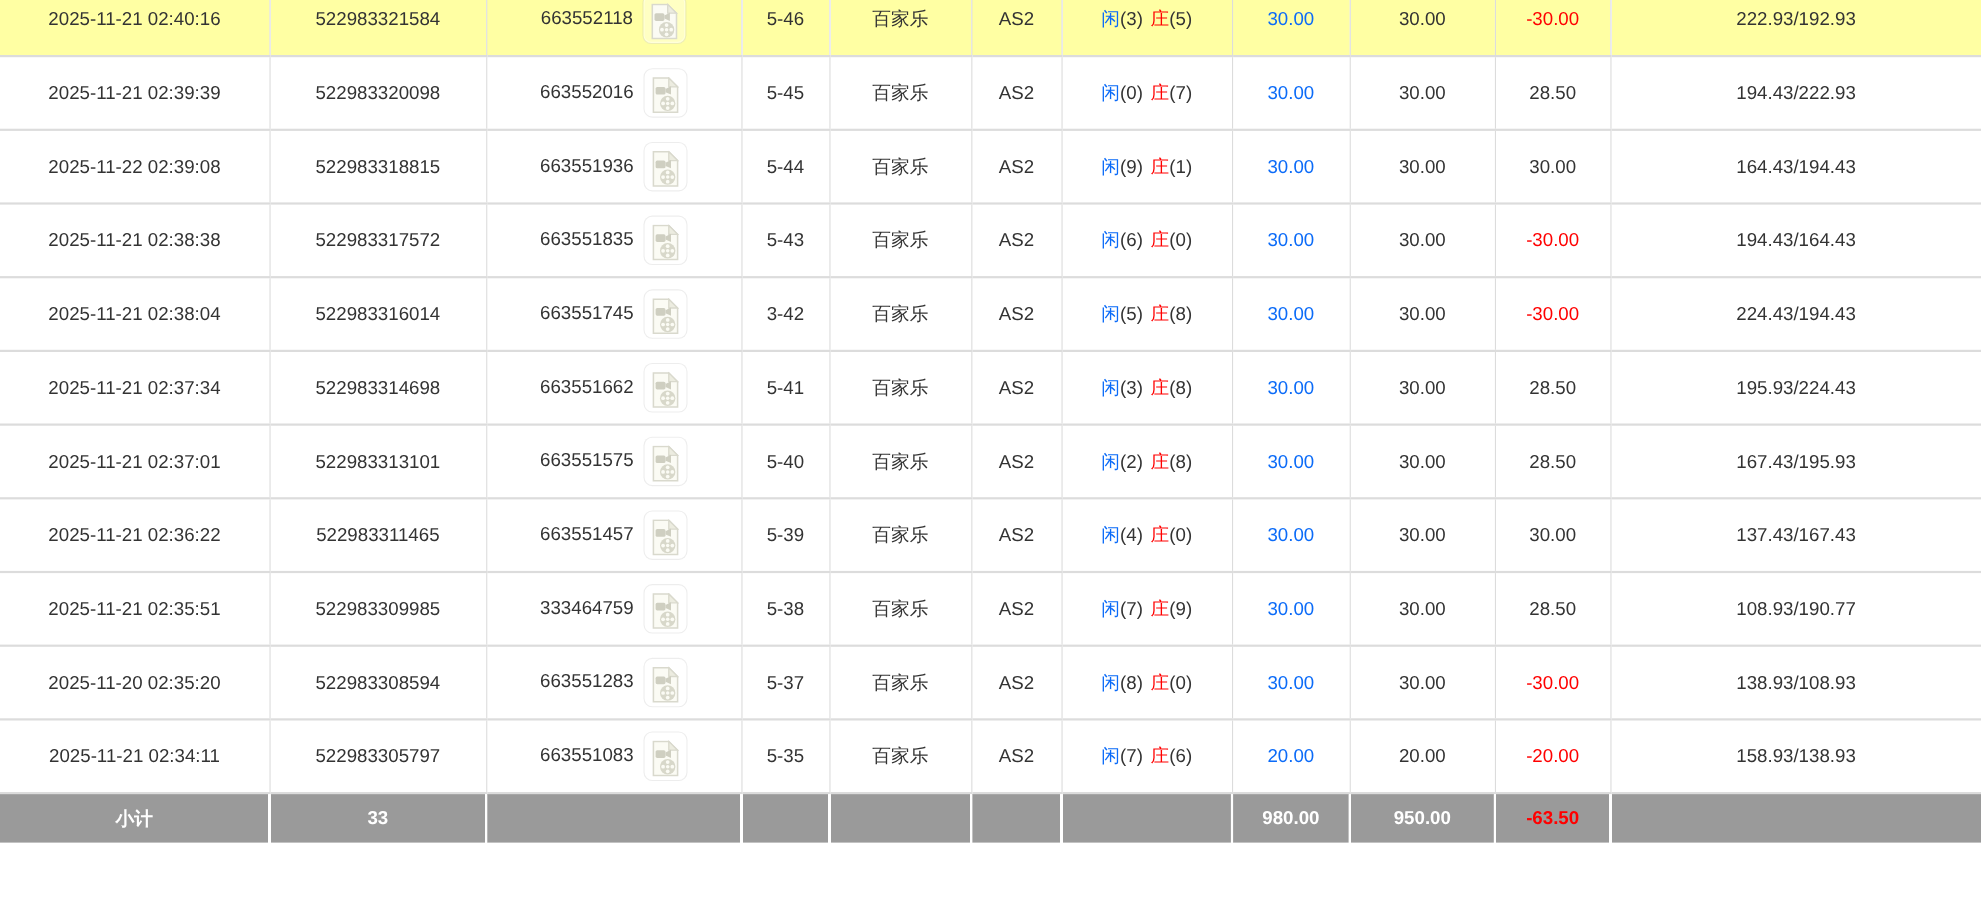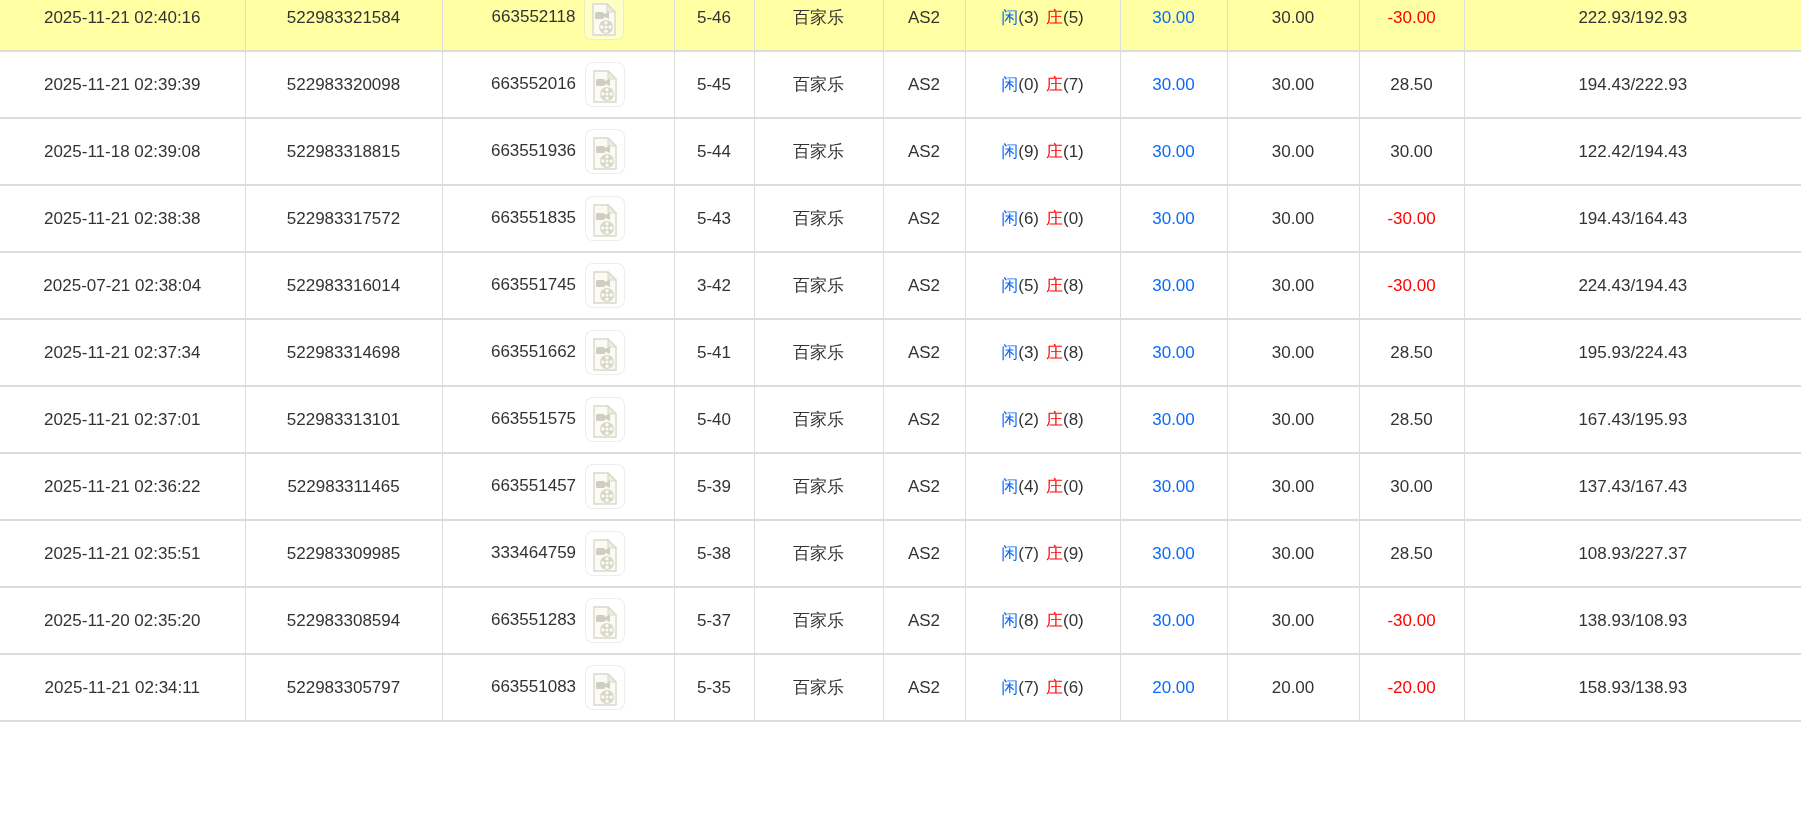--- a/index.html
+++ b/index.html
@@ -113,21 +113,21 @@
     <td>AS2</td>
     <td>
       <span class="res-xian">闲</span><span class="res-score">(0)</span><span class="res-zhuang">庄</span><span class="res-score">(7)</span>
     </td>
     <td class="bet">30.00</td>
     <td>30.00</td>
     <td>28.50</td>
     <td>194.43/222.93</td>
   </tr>
         <tr class="data-row">
-    <td>2025-11-18 02:39:08</td>
+    <td>2025-11-22 02:39:08</td>
     <td>522983318815</td>
     <td>
       <span>663551936</span><button class="vid-btn" type="button"><svg width="28" height="34" viewBox="0 0 28 34" aria-hidden="true">
           <path d="M3 1 h14 l8 8 v23 h-22 z" fill="#fbfbf4" stroke="#d9d9cd" stroke-width="1.4"></path>
           <path d="M17 1 l8 8 h-8 z" fill="#ecece0" stroke="#d9d9cd" stroke-width="1.2"></path>
           <rect x="5" y="9" width="9" height="7" rx="1.5" fill="#cfcfc1"></rect>
           <polygon points="14,11 19,8.5 19,16 14,13.8" fill="#cfcfc1"></polygon>
           <circle cx="16" cy="24" r="7" fill="#d8d8ca"></circle>
           <circle cx="16" cy="24" r="1.6" fill="#fbfbf4"></circle>
           <circle cx="16" cy="19.8" r="1.7" fill="#fbfbf4"></circle>
@@ -138,21 +138,21 @@
     </td>
     <td>5-44</td>
     <td>百家乐</td>
     <td>AS2</td>
     <td>
       <span class="res-xian">闲</span><span class="res-score">(9)</span><span class="res-zhuang">庄</span><span class="res-score">(1)</span>
     </td>
     <td class="bet">30.00</td>
     <td>30.00</td>
     <td>30.00</td>
-    <td>122.42/194.43</td>
+    <td>164.43/194.43</td>
   </tr>
         <tr class="data-row">
     <td>2025-11-21 02:38:38</td>
     <td>522983317572</td>
     <td>
       <span>663551835</span><button class="vid-btn" type="button"><svg width="28" height="34" viewBox="0 0 28 34" aria-hidden="true">
           <path d="M3 1 h14 l8 8 v23 h-22 z" fill="#fbfbf4" stroke="#d9d9cd" stroke-width="1.4"></path>
           <path d="M17 1 l8 8 h-8 z" fill="#ecece0" stroke="#d9d9cd" stroke-width="1.2"></path>
           <rect x="5" y="9" width="9" height="7" rx="1.5" fill="#cfcfc1"></rect>
           <polygon points="14,11 19,8.5 19,16 14,13.8" fill="#cfcfc1"></polygon>
@@ -169,21 +169,21 @@
     <td>AS2</td>
     <td>
       <span class="res-xian">闲</span><span class="res-score">(6)</span><span class="res-zhuang">庄</span><span class="res-score">(0)</span>
     </td>
     <td class="bet">30.00</td>
     <td>30.00</td>
     <td class="neg">-30.00</td>
     <td>194.43/164.43</td>
   </tr>
         <tr class="data-row">
-    <td>2025-07-21 02:38:04</td>
+    <td>2025-11-21 02:38:04</td>
     <td>522983316014</td>
     <td>
       <span>663551745</span><button class="vid-btn" type="button"><svg width="28" height="34" viewBox="0 0 28 34" aria-hidden="true">
           <path d="M3 1 h14 l8 8 v23 h-22 z" fill="#fbfbf4" stroke="#d9d9cd" stroke-width="1.4"></path>
           <path d="M17 1 l8 8 h-8 z" fill="#ecece0" stroke="#d9d9cd" stroke-width="1.2"></path>
           <rect x="5" y="9" width="9" height="7" rx="1.5" fill="#cfcfc1"></rect>
           <polygon points="14,11 19,8.5 19,16 14,13.8" fill="#cfcfc1"></polygon>
           <circle cx="16" cy="24" r="7" fill="#d8d8ca"></circle>
           <circle cx="16" cy="24" r="1.6" fill="#fbfbf4"></circle>
           <circle cx="16" cy="19.8" r="1.7" fill="#fbfbf4"></circle>
@@ -306,21 +306,21 @@
     </td>
     <td>5-38</td>
     <td>百家乐</td>
     <td>AS2</td>
     <td>
       <span class="res-xian">闲</span><span class="res-score">(7)</span><span class="res-zhuang">庄</span><span class="res-score">(9)</span>
     </td>
     <td class="bet">30.00</td>
     <td>30.00</td>
     <td>28.50</td>
-    <td>108.93/227.37</td>
+    <td>108.93/190.77</td>
   </tr>
         <tr class="data-row">
     <td>2025-11-20 02:35:20</td>
     <td>522983308594</td>
     <td>
       <span>663551283</span><button class="vid-btn" type="button"><svg width="28" height="34" viewBox="0 0 28 34" aria-hidden="true">
           <path d="M3 1 h14 l8 8 v23 h-22 z" fill="#fbfbf4" stroke="#d9d9cd" stroke-width="1.4"></path>
           <path d="M17 1 l8 8 h-8 z" fill="#ecece0" stroke="#d9d9cd" stroke-width="1.2"></path>
           <rect x="5" y="9" width="9" height="7" rx="1.5" fill="#cfcfc1"></rect>
           <polygon points="14,11 19,8.5 19,16 14,13.8" fill="#cfcfc1"></polygon>
@@ -366,15 +366,28 @@
     <td>
       <span class="res-xian">闲</span><span class="res-score">(7)</span><span class="res-zhuang">庄</span><span class="res-score">(6)</span>
     </td>
     <td class="bet">20.00</td>
     <td>20.00</td>
     <td class="neg">-20.00</td>
     <td>158.93/138.93</td>
   </tr>
       </tbody>
     <tbody>
+      <tr class="summary">
+        <td>小计</td>
+        <td>33</td>
+        <td></td>
+        <td></td>
+        <td></td>
+        <td></td>
+        <td></td>
+        <td>980.00</td>
+        <td>950.00</td>
+        <td class="neg">-63.50</td>
+        <td></td>
+      </tr>
     </tbody>
   </table>
 </div>
 
 </body></html>

